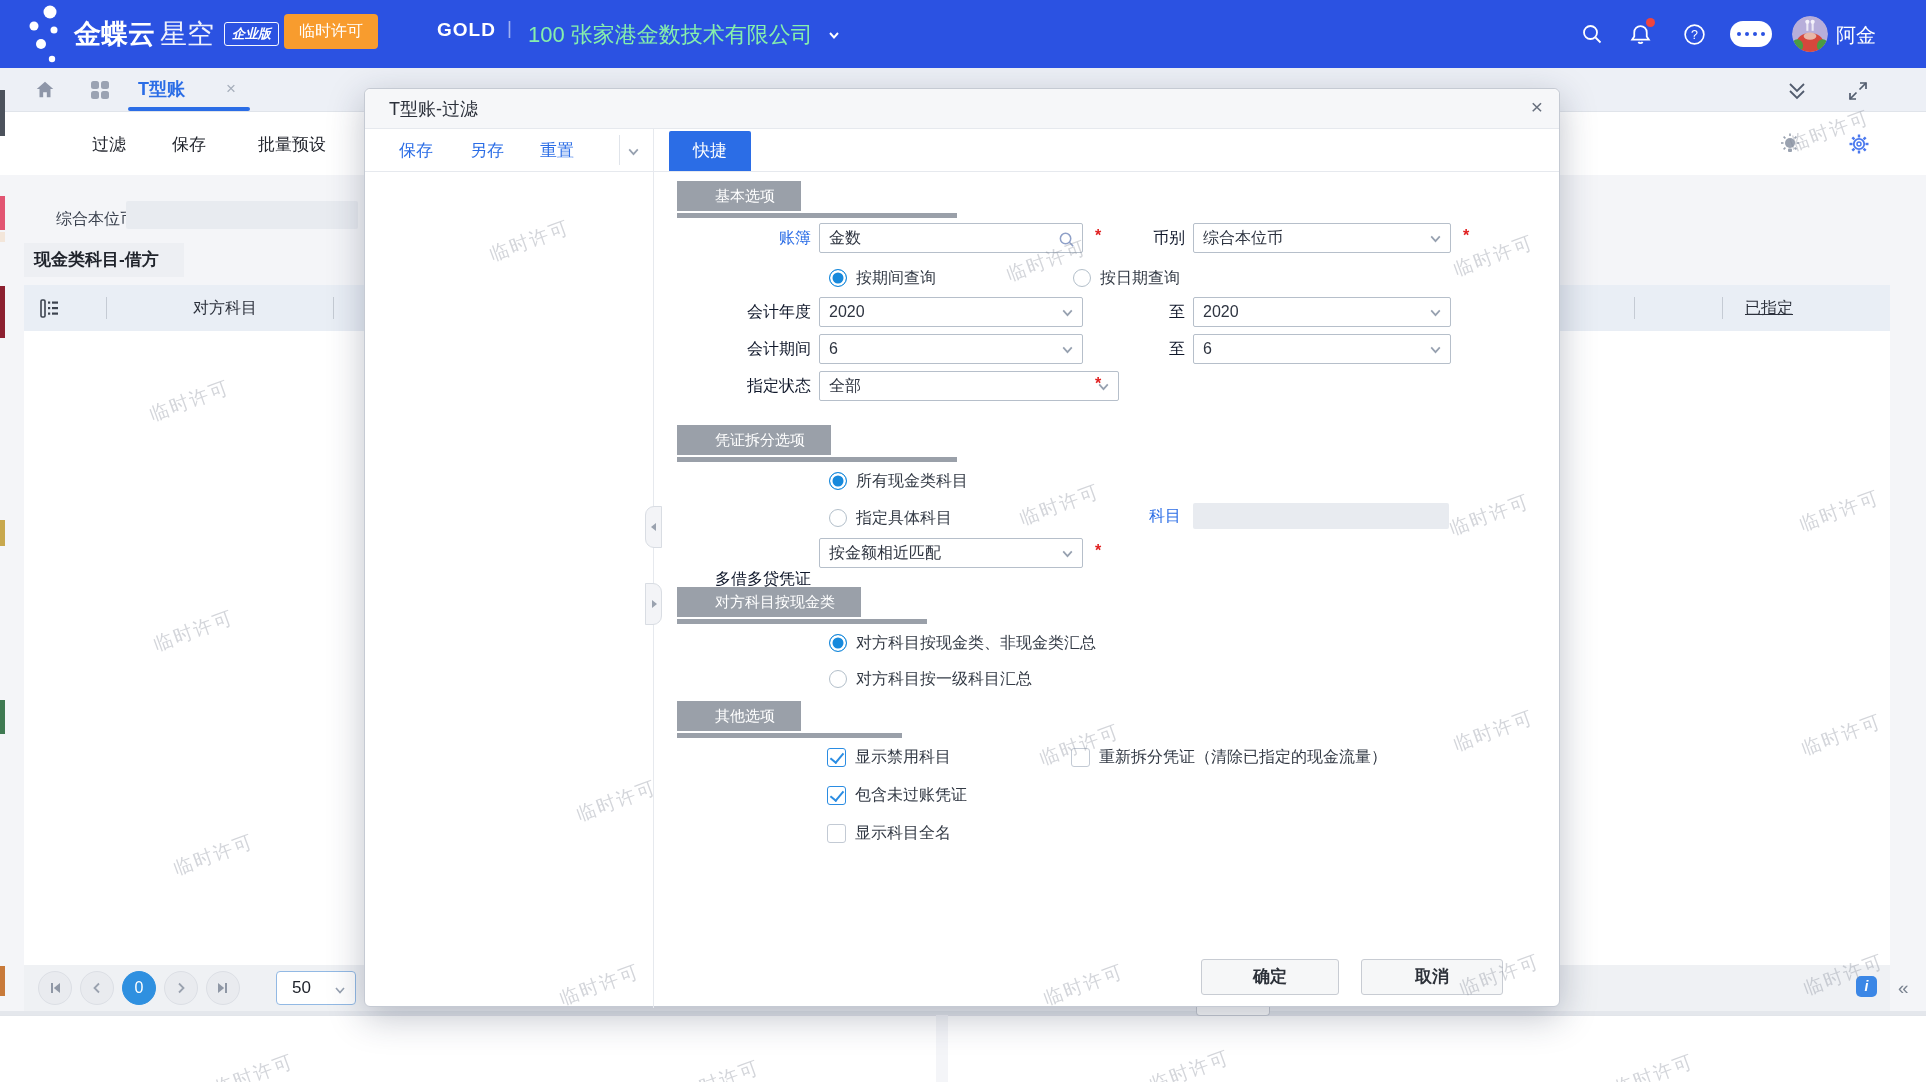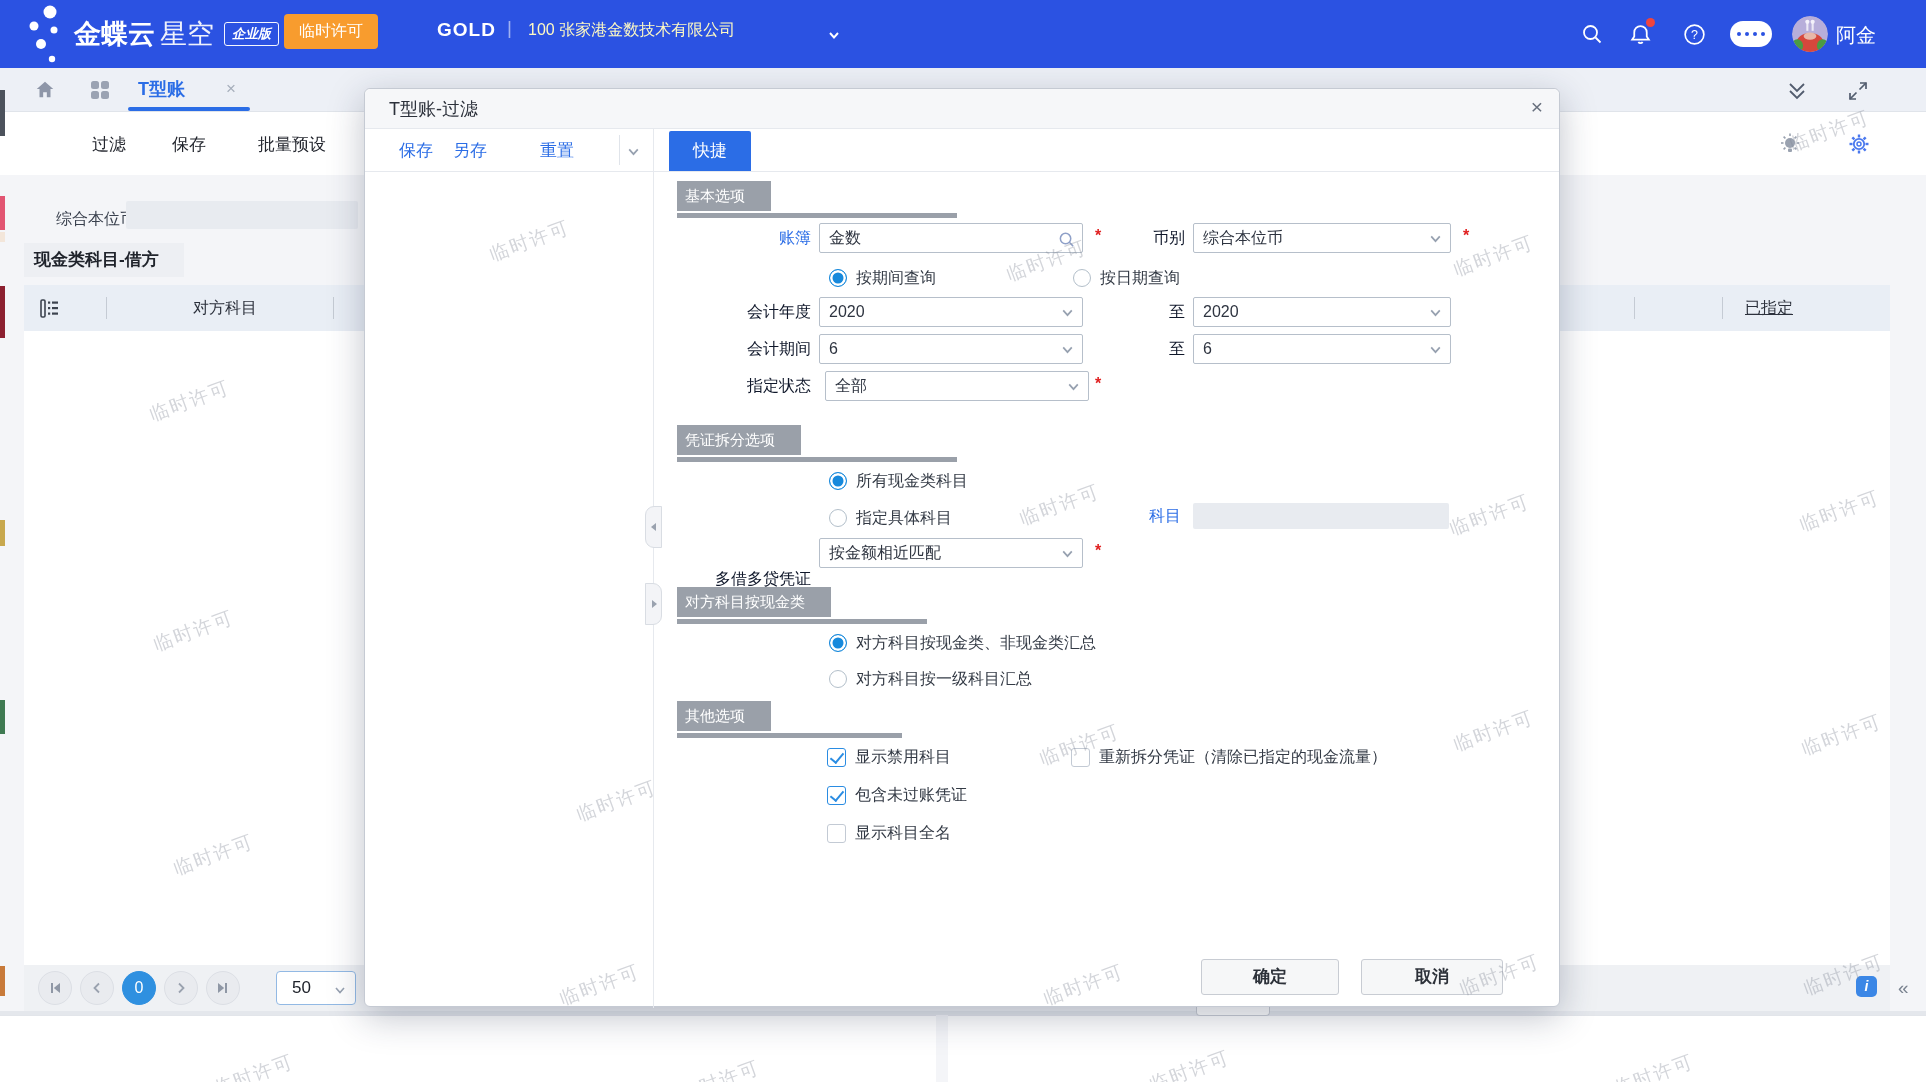--- a/index.html
+++ b/index.html
@@ -9,21 +9,21 @@
 
   
   .topbar { position:absolute; left:0; top:0; width:1926px; height:68px; background:#2b52e2; z-index:30; }
   .brand { position:absolute; left:74px; top:16px; font-size:27px; color:#fff; white-space:nowrap; }
   .brand b { font-weight:700; }
   .brand span.sub { font-weight:300; opacity:.92; margin-left:5px; }
   .edition { position:absolute; left:224px; top:22px; border:1.5px solid rgba(255,255,255,.95); border-radius:3px; font-size:13px; font-weight:bold; font-style:italic; color:#fff; padding:2px 7px; }
   .license { position:absolute; left:284px; top:14px; background:#f89c2e; color:#fff; font-size:16px; padding:7px 15px; border-radius:4px; cursor:pointer; }
   .env { position:absolute; left:437px; top:19px; color:#fff; font-size:19px; font-weight:600; letter-spacing:1px; }
   .tsep { position:absolute; left:507px; top:17px; color:rgba(255,255,255,.55); font-size:19px; }
-  .company { position:absolute; left:528px; top:20px; color:#fef9c3; font-size:16px; }
+  .company { position:absolute; left:528px; top:20px; color:#86efac; font-size:22px; }
   .topicon { position:absolute; top:22px; width:26px; height:26px; cursor:pointer; }
   .pill { position:absolute; left:1730px; top:21px; width:42px; height:26px; background:#fff; border-radius:13px; display:flex; align-items:center; justify-content:center; gap:4px; cursor:pointer; }
   .pill i { width:4px; height:4px; border-radius:50%; background:#2b52e2; }
   .avatar { position:absolute; left:1792px; top:16px; width:36px; height:36px; border-radius:50%; overflow:hidden; cursor:pointer; }
   .uname { position:absolute; left:1836px; top:22px; color:#fff; font-size:20px; cursor:pointer; }
   .belldot { position:absolute; left:1646px; top:18px; width:9px; height:9px; background:#f0443e; border-radius:50%; }
 
   
   .tabbar { position:absolute; left:0; top:68px; width:1926px; height:44px; background:#edf0f6; border-bottom:1px solid #e0e4ea; z-index:3; }
   .maintab { position:absolute; left:138px; top:9px; font-size:18px; font-weight:bold; color:#2b6de6; cursor:pointer; }
@@ -60,21 +60,21 @@
   .dlg .title { position:absolute; left:24px; top:0; line-height:40px; font-size:18px; color:#2c313b; }
   .dlg .close { position:absolute; right:16px; top:6px; font-size:21px; color:#68707e; cursor:pointer; }
   .dlg .hdrline { position:absolute; left:0; top:82px; width:100%; height:1px; background:#e6e9ee; }
   .dlg .lpdiv { position:absolute; left:288px; top:40px; width:1px; height:879px; background:#e6e9ee; }
   .slink { position:absolute; top:50px; font-size:17px; color:#2b6de6; cursor:pointer; }
   .sdrop { position:absolute; left:261px; top:55px; cursor:pointer; }
   .ldiv  { position:absolute; left:254px; top:46px; width:1px; height:30px; background:#e0e4ea; }
   .scheme { position:absolute; left:0; top:83px; width:288px; height:44px; background:#2a70dc; color:#fff; font-size:16px; line-height:44px; padding-left:34px; cursor:pointer; }
   .qtab { position:absolute; left:304px; top:42px; width:82px; height:40px; background:#2b6de6; color:#fff; font-size:17px; text-align:center; line-height:40px; border-radius:2px 2px 0 0; cursor:pointer; }
   .handle { position:absolute; width:17px; height:42px; background:#f3f4f7; border:1px solid #d9dde3; display:flex; align-items:center; justify-content:center; cursor:pointer; }
-  .sechdr { position:absolute; height:30px; background:#9aa0a9; color:#fff; font-size:15px; line-height:30px; padding:0 26px 0 8px; }
+  .sechdr { position:absolute; height:30px; background:#9aa0a9; color:#fff; font-size:15px; line-height:30px; padding:0 26px 0 38px; }
   .secbar { position:absolute; height:5px; background:#9aa0a9; }
   .flabel { position:absolute; width:152px; text-align:right; font-size:16px; color:#0f172a; line-height:30px; white-space:nowrap; }
   .flabel.blue { color:#2b6de6; }
   .fsel { position:absolute; height:30px; background:#fff; border:1px solid #b6bfca; border-radius:2px; font-size:16px; color:#2e3440; line-height:28px; padding:0 28px 0 9px; cursor:pointer; }
   .fsel svg, .fsearch svg { position:absolute; right:7px; top:7px; }
   .fsearch { position:absolute; height:30px; background:#fff; border:1px solid #b6bfca; border-radius:2px; font-size:16px; color:#2e3440; line-height:28px; padding:0 30px 0 9px; cursor:text; }
   .fdis { position:absolute; height:26px; background:#e8ebf0; border-radius:2px; }
   .req { position:absolute; color:#e02020; font-size:16px; font-weight:bold; }
   .rrow { position:absolute; display:flex; align-items:center; gap:9px; font-size:16px; color:#333a45; height:26px; cursor:pointer; white-space:nowrap; }
   .radio { width:18px; height:18px; border-radius:50%; border:1px solid #b3bfca; background:#fff; flex:none; }
@@ -304,21 +304,21 @@
   </span>
   <span class="uname">阿金</span>
 </div>
 
 <div class="dlg">
   <div class="titlebar"></div>
   <div class="title">T型账-过滤</div>
   <div class="close">×</div>
 
   <span class="slink" style="left:34px;">保存</span>
-  <span class="slink" style="left:88px;">另存</span>
+  <span class="slink" style="left:105px;">另存</span>
   <span class="slink" style="left:175px;">重置</span>
   <i class="ldiv"></i>
   <span class="sdrop">
     <svg width="15" height="15" viewBox="0 0 14 14">
         <polyline points="3,5 7,9.5 11,5" fill="none" stroke="#97a1b0" stroke-width="1.6"></polyline>
       </svg>
   </span>
   <div class="hdrline"></div>
   <div class="lpdiv"></div>
 
@@ -389,21 +389,21 @@
   </div>
   <div class="flabel" style="left:756px;top:245px;width:64px;">至</div>
   <div class="fsel" style="left:828px;top:245px;width:258px;">
     <span>6</span>
     <svg width="15" height="15" viewBox="0 0 14 14">
         <polyline points="3,5 7,9.5 11,5" fill="none" stroke="#97a1b0" stroke-width="1.6"></polyline>
       </svg>
   </div>
 
   <div class="flabel" style="left:294px;top:282px;">指定状态</div>
-  <div class="fsel" style="left:454px;top:282px;width:264px;margin-left:6px;">
+  <div class="fsel" style="left:454px;top:282px;width:300px;">
     <span>全部</span>
     <svg width="15" height="15" viewBox="0 0 14 14">
         <polyline points="3,5 7,9.5 11,5" fill="none" stroke="#97a1b0" stroke-width="1.6"></polyline>
       </svg>
   </div>
   <span class="req" style="left:730px;top:286px;">*</span>
 
   <div class="sechdr" style="left:312px;top:336px;">凭证拆分选项</div>
   <div class="secbar" style="left:312px;top:368px;width:280px;"></div>
 

